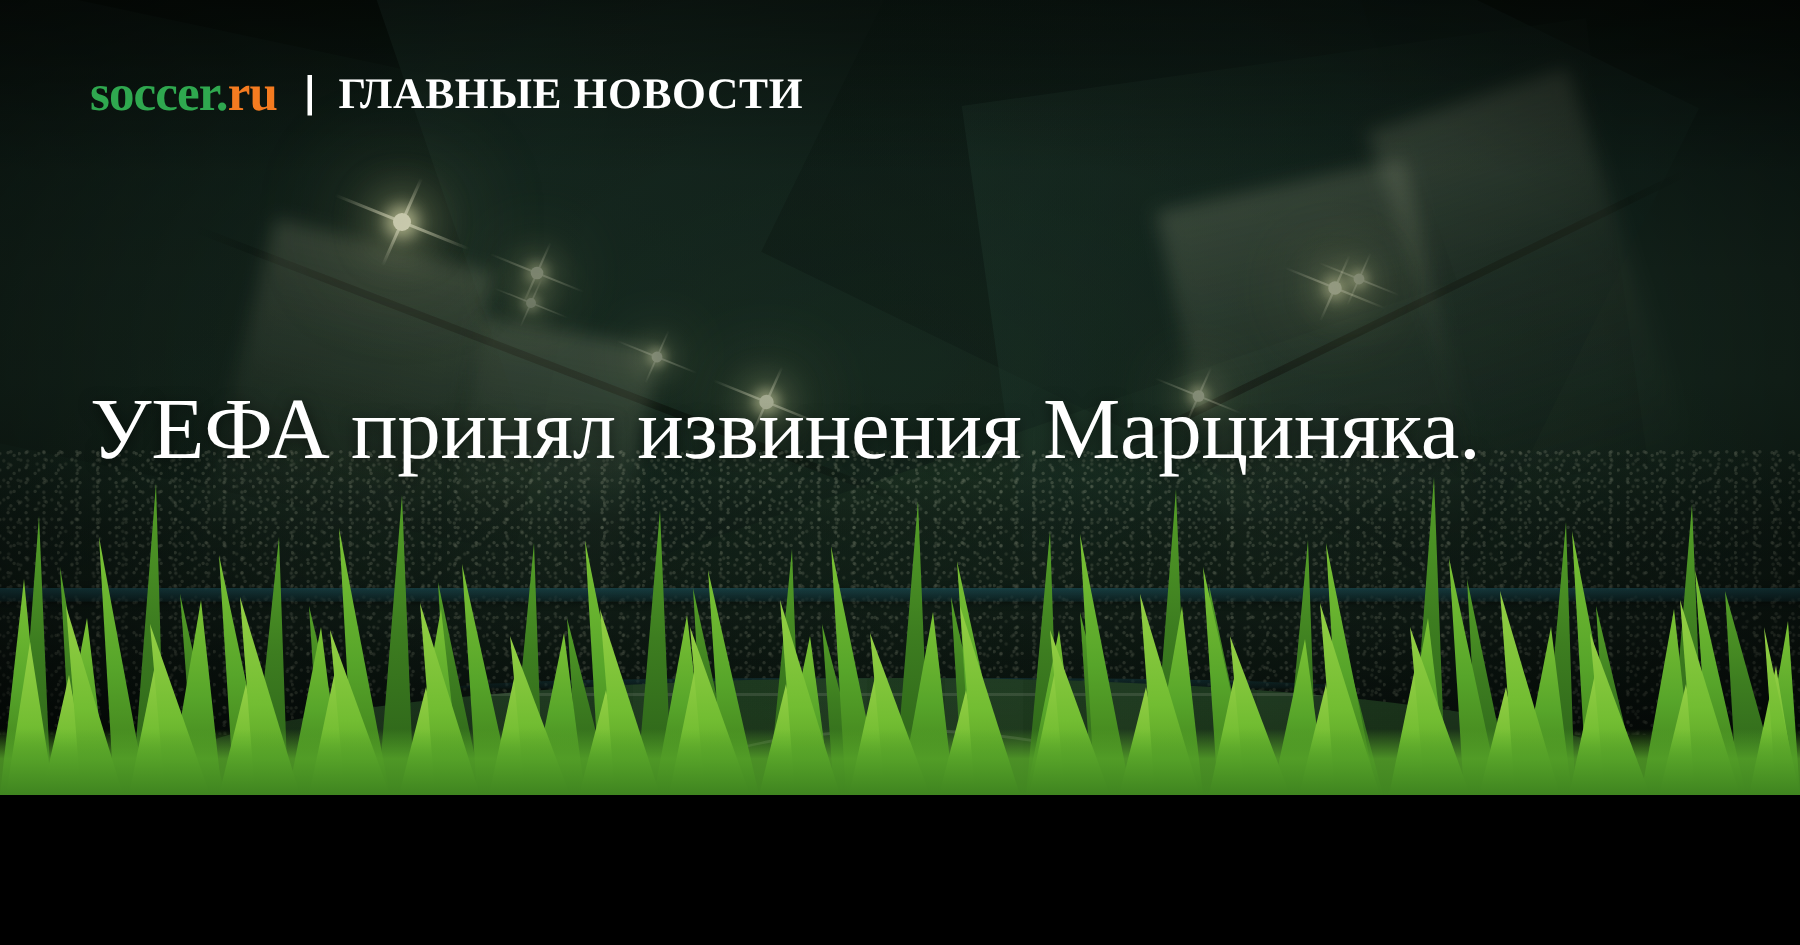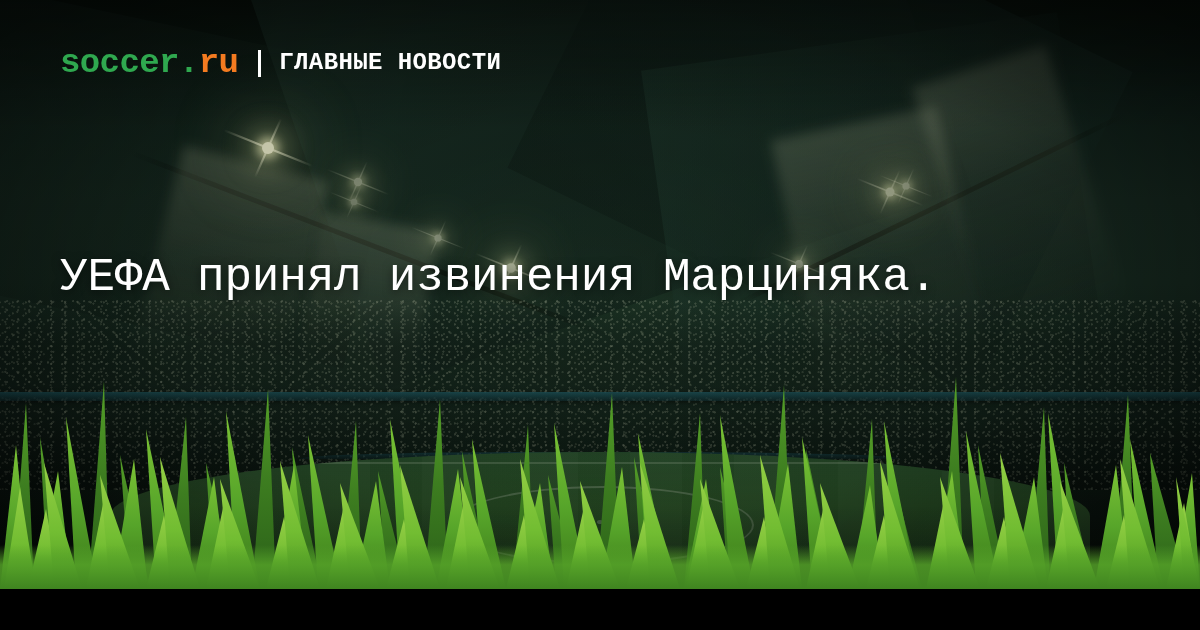--- a/index.html
+++ b/index.html
@@ -4,23 +4,23 @@
 <title>soccer.ru</title>
 <style>
   html, body {
     margin: 0;
     padding: 0;
     background: #000;
   }
   #stage {
     position: relative;
     width: 1200px;
-    height: 589px;
+    height: 530px;
     overflow: hidden;
-    font-family: Liberation Mono, monospace;
+    font-family: Liberation Serif, serif;
     background: #0c1a11;
   }
 
   
   .bg-layer {
     position: absolute;
     inset: 0;
     pointer-events: none;
   }
 
@@ -230,36 +230,36 @@
   .logo .s-orange { color: #f47b20; }
   .divider {
     width: 3px;
     height: 27px;
     background: #ffffff;
     margin: 0 18px 0 20px;
     flex: none;
   }
   .kicker {
     color: #ffffff;
-    font-size: 24px;
+    font-size: 29px;
     font-weight: 700;
     letter-spacing: 0.4px;
     line-height: 1;
     white-space: nowrap;
   }
 
   
   .headline {
     position: absolute;
     left: 60px;
     top: 248px;
     width: 1090px;
     z-index: 6;
     color: #ffffff;
-    font-size: 46px;
+    font-size: 58px;
     font-weight: 400;
     line-height: 1.32;
     letter-spacing: -0.2px;
     text-shadow: 0 2px 10px rgba(0,0,0,0.55);
   }
   .headline .hl-line { display: block; white-space: nowrap; }
 </style>
 </head>
 <body>
 

